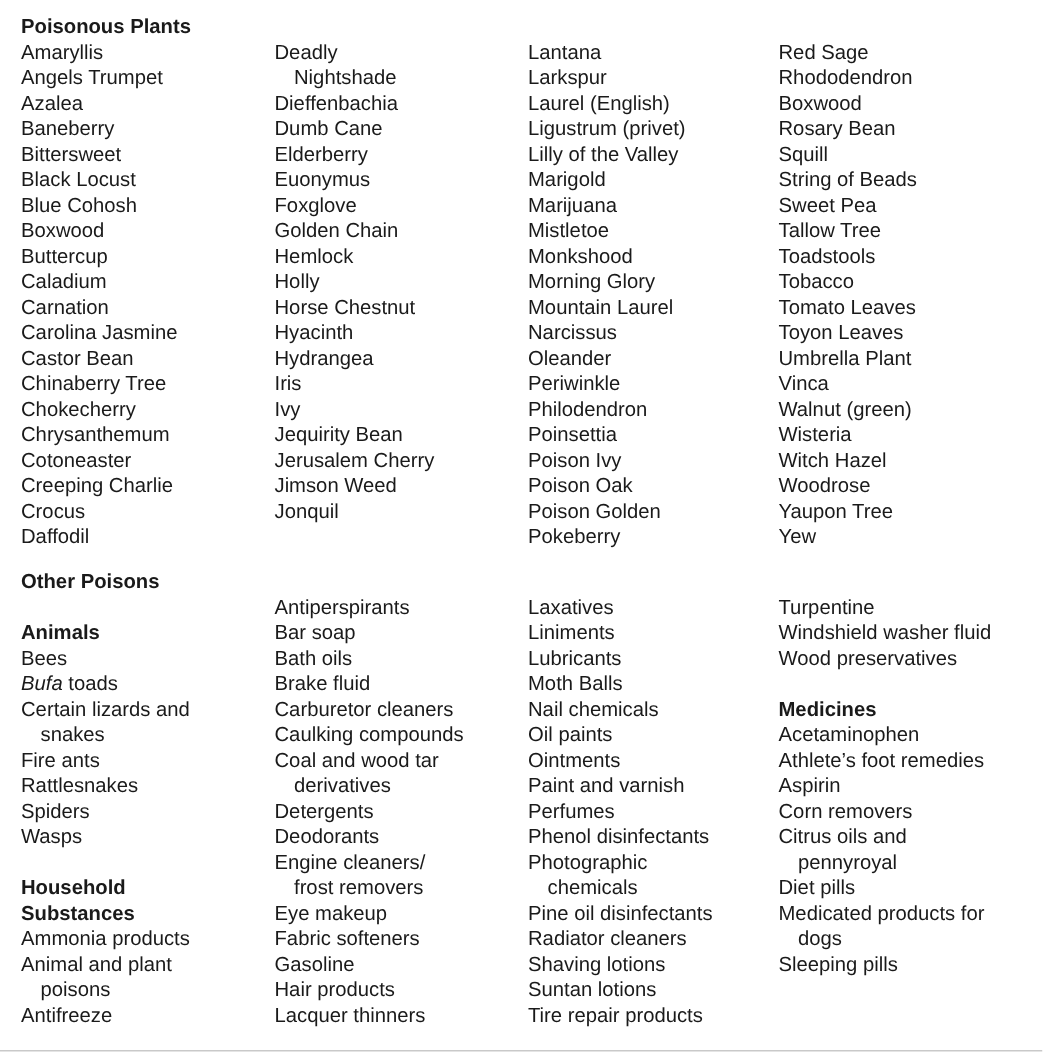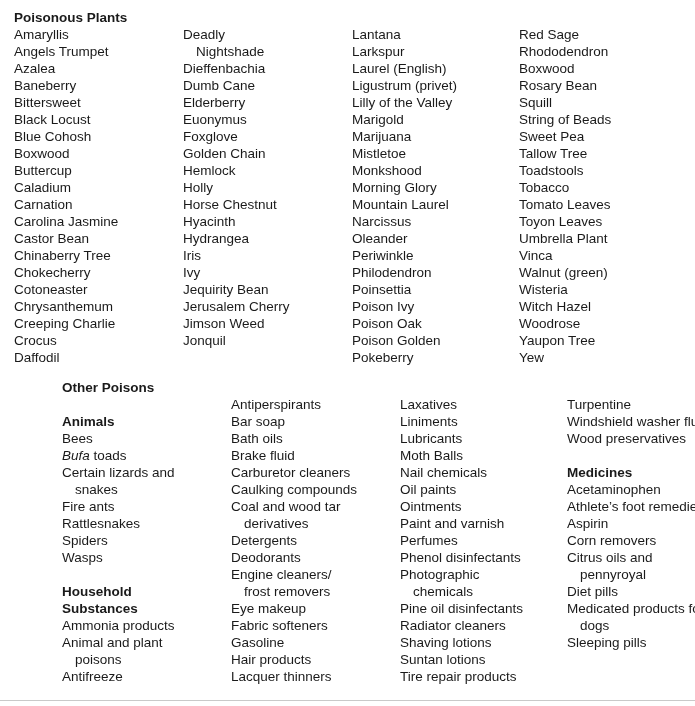--- a/index.html
+++ b/index.html
@@ -21,21 +21,20 @@
     box-sizing: border-box;
     padding: 9px 4px 0 14px;
     overflow: hidden;
   }
   .cols {
     display: grid;
     grid-template-columns: 169px 169px 167px 1fr;
   }
   .section-other {
     margin-top: 13px;
-    margin-left: 48px;
   }
   .line {
     height: 17px;
     line-height: 17px;
     white-space: nowrap;
   }
   .line.bold { font-weight: bold; }
   .line.indent { padding-left: 13px; }
   .line.blank { height: 17px; }
   .bottom-rule {
@@ -63,22 +62,22 @@
         <div class="line">Black Locust</div>
         <div class="line">Blue Cohosh</div>
         <div class="line">Boxwood</div>
         <div class="line">Buttercup</div>
         <div class="line">Caladium</div>
         <div class="line">Carnation</div>
         <div class="line">Carolina Jasmine</div>
         <div class="line">Castor Bean</div>
         <div class="line">Chinaberry Tree</div>
         <div class="line">Chokecherry</div>
+        <div class="line">Chrysanthemum</div>
         <div class="line">Cotoneaster</div>
-        <div class="line">Chrysanthemum</div>
         <div class="line">Creeping Charlie</div>
         <div class="line">Crocus</div>
         <div class="line">Daffodil</div>
       </div>
     <div class="col">
         <div class="line blank">&nbsp;</div>
         <div class="line">Deadly</div>
         <div class="line indent">Nightshade</div>
         <div class="line">Dieffenbachia</div>
         <div class="line">Dumb Cane</div>

